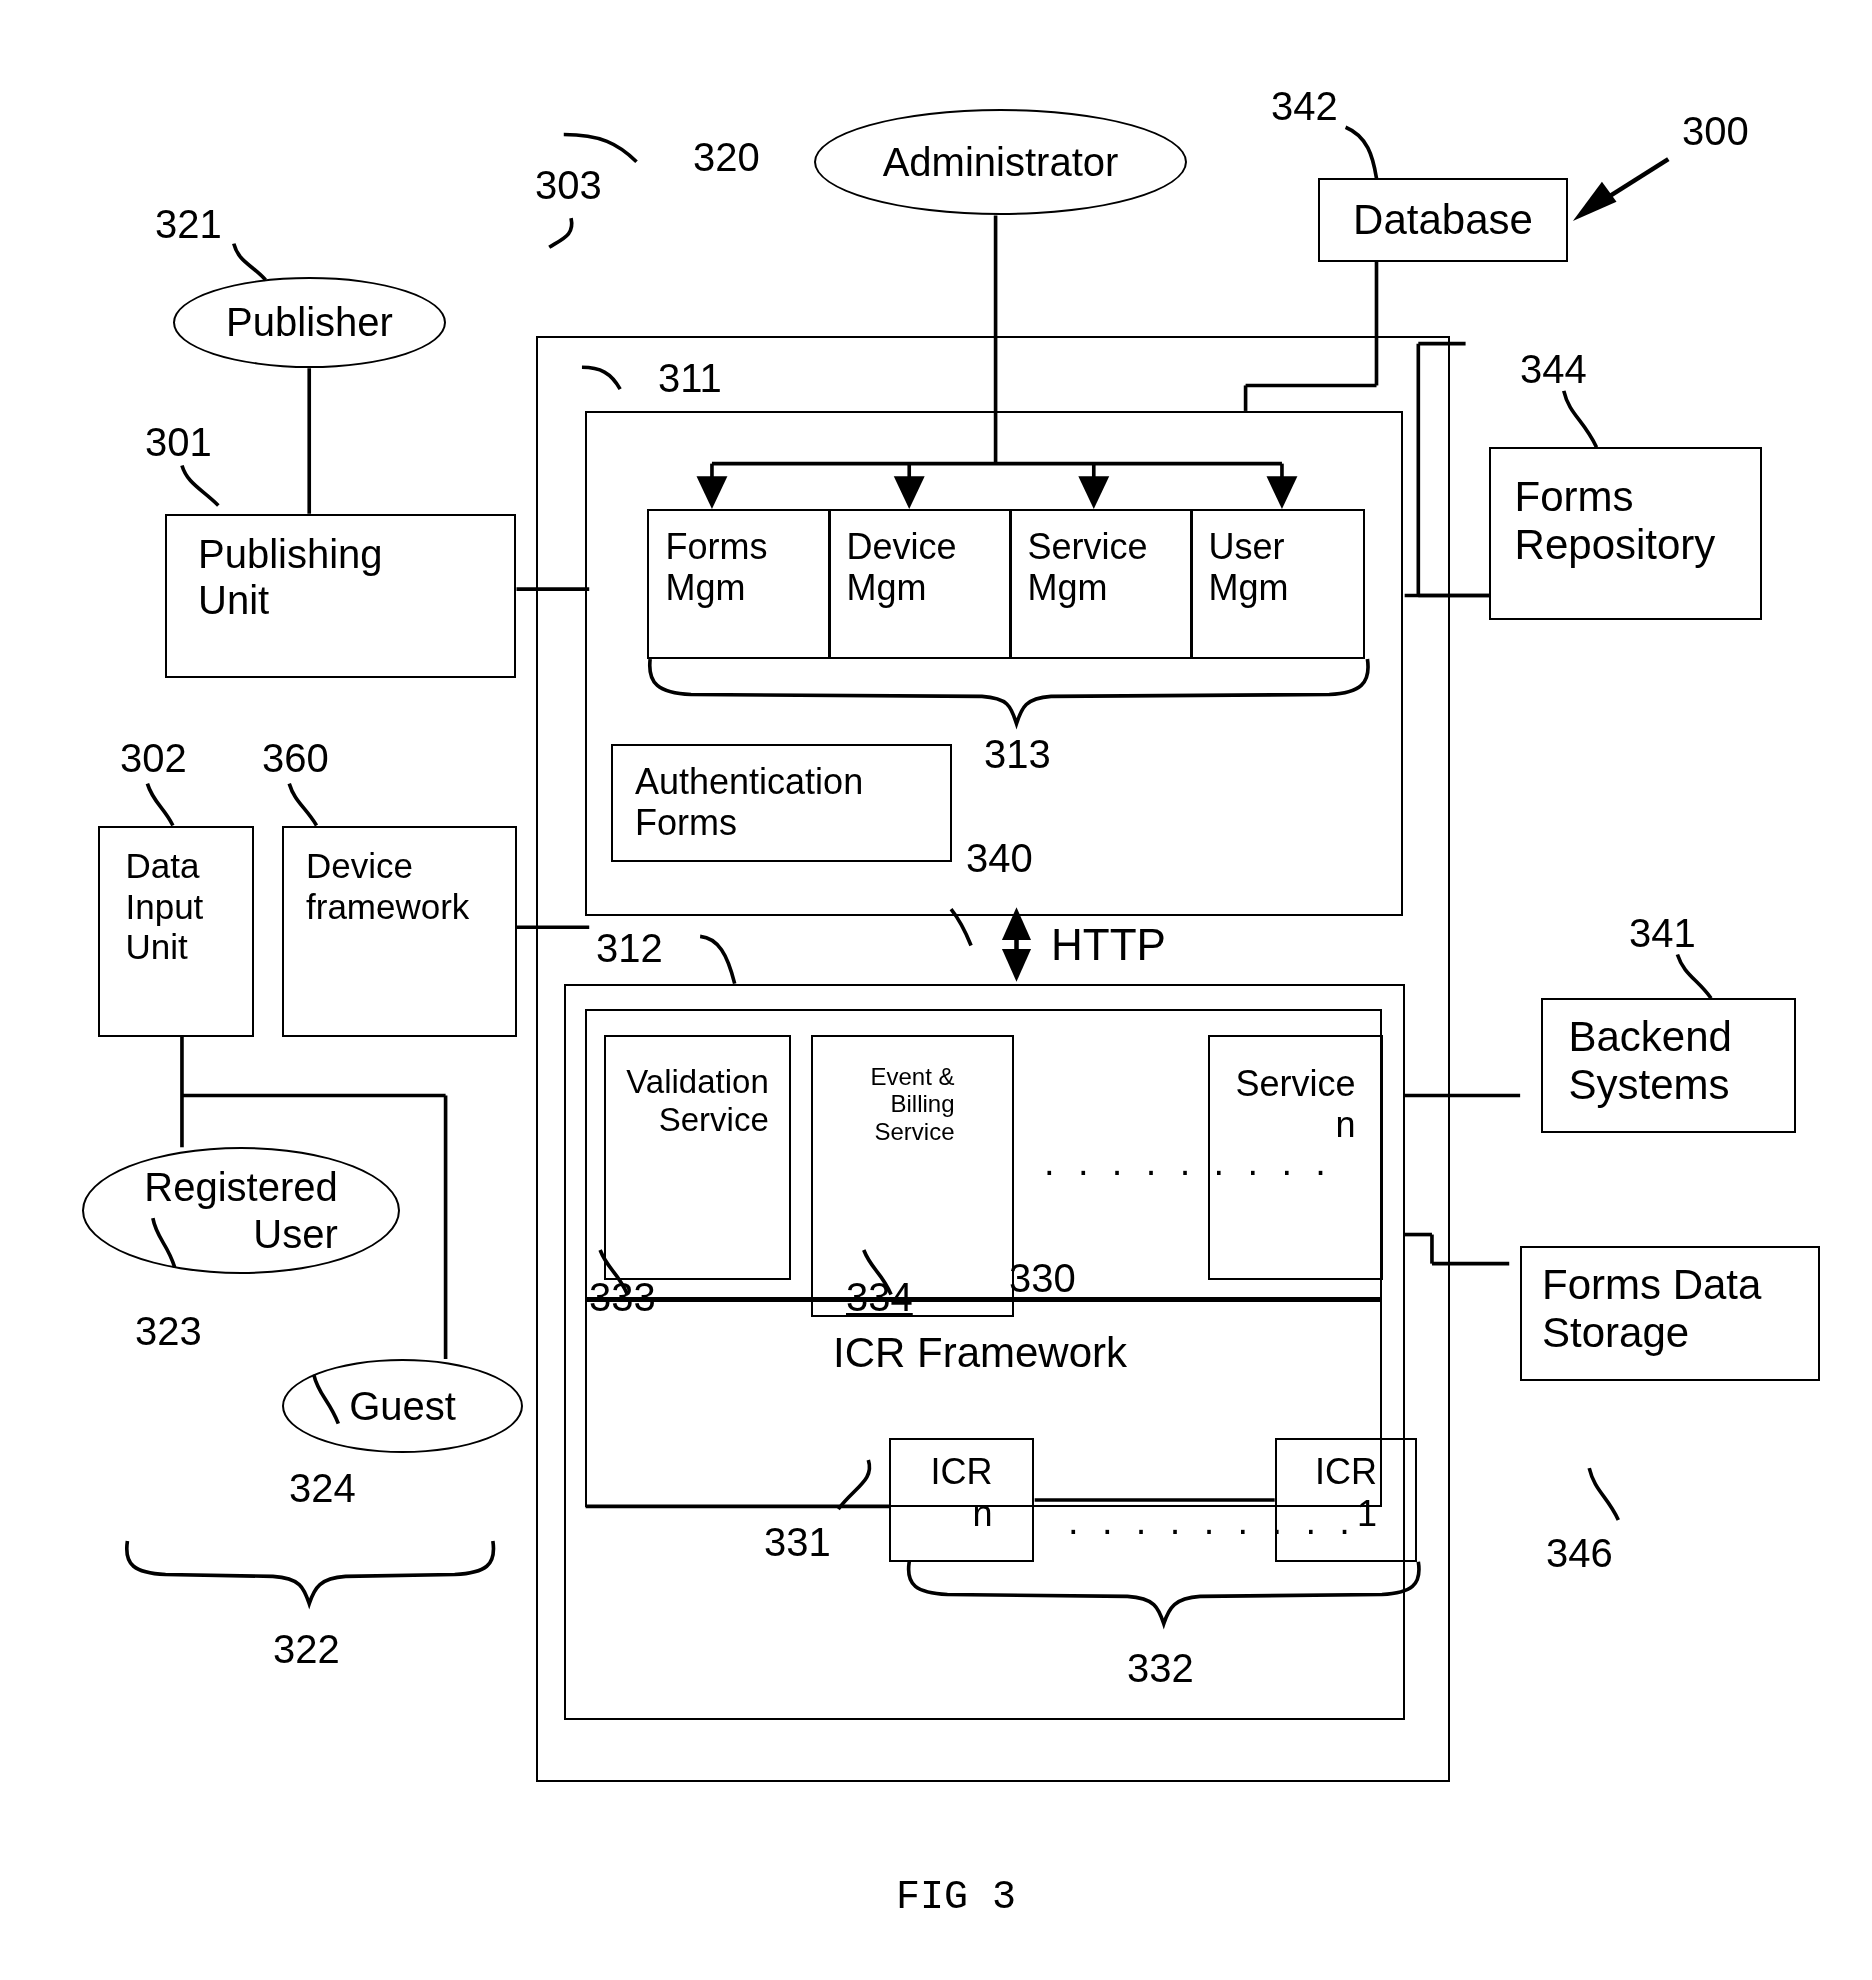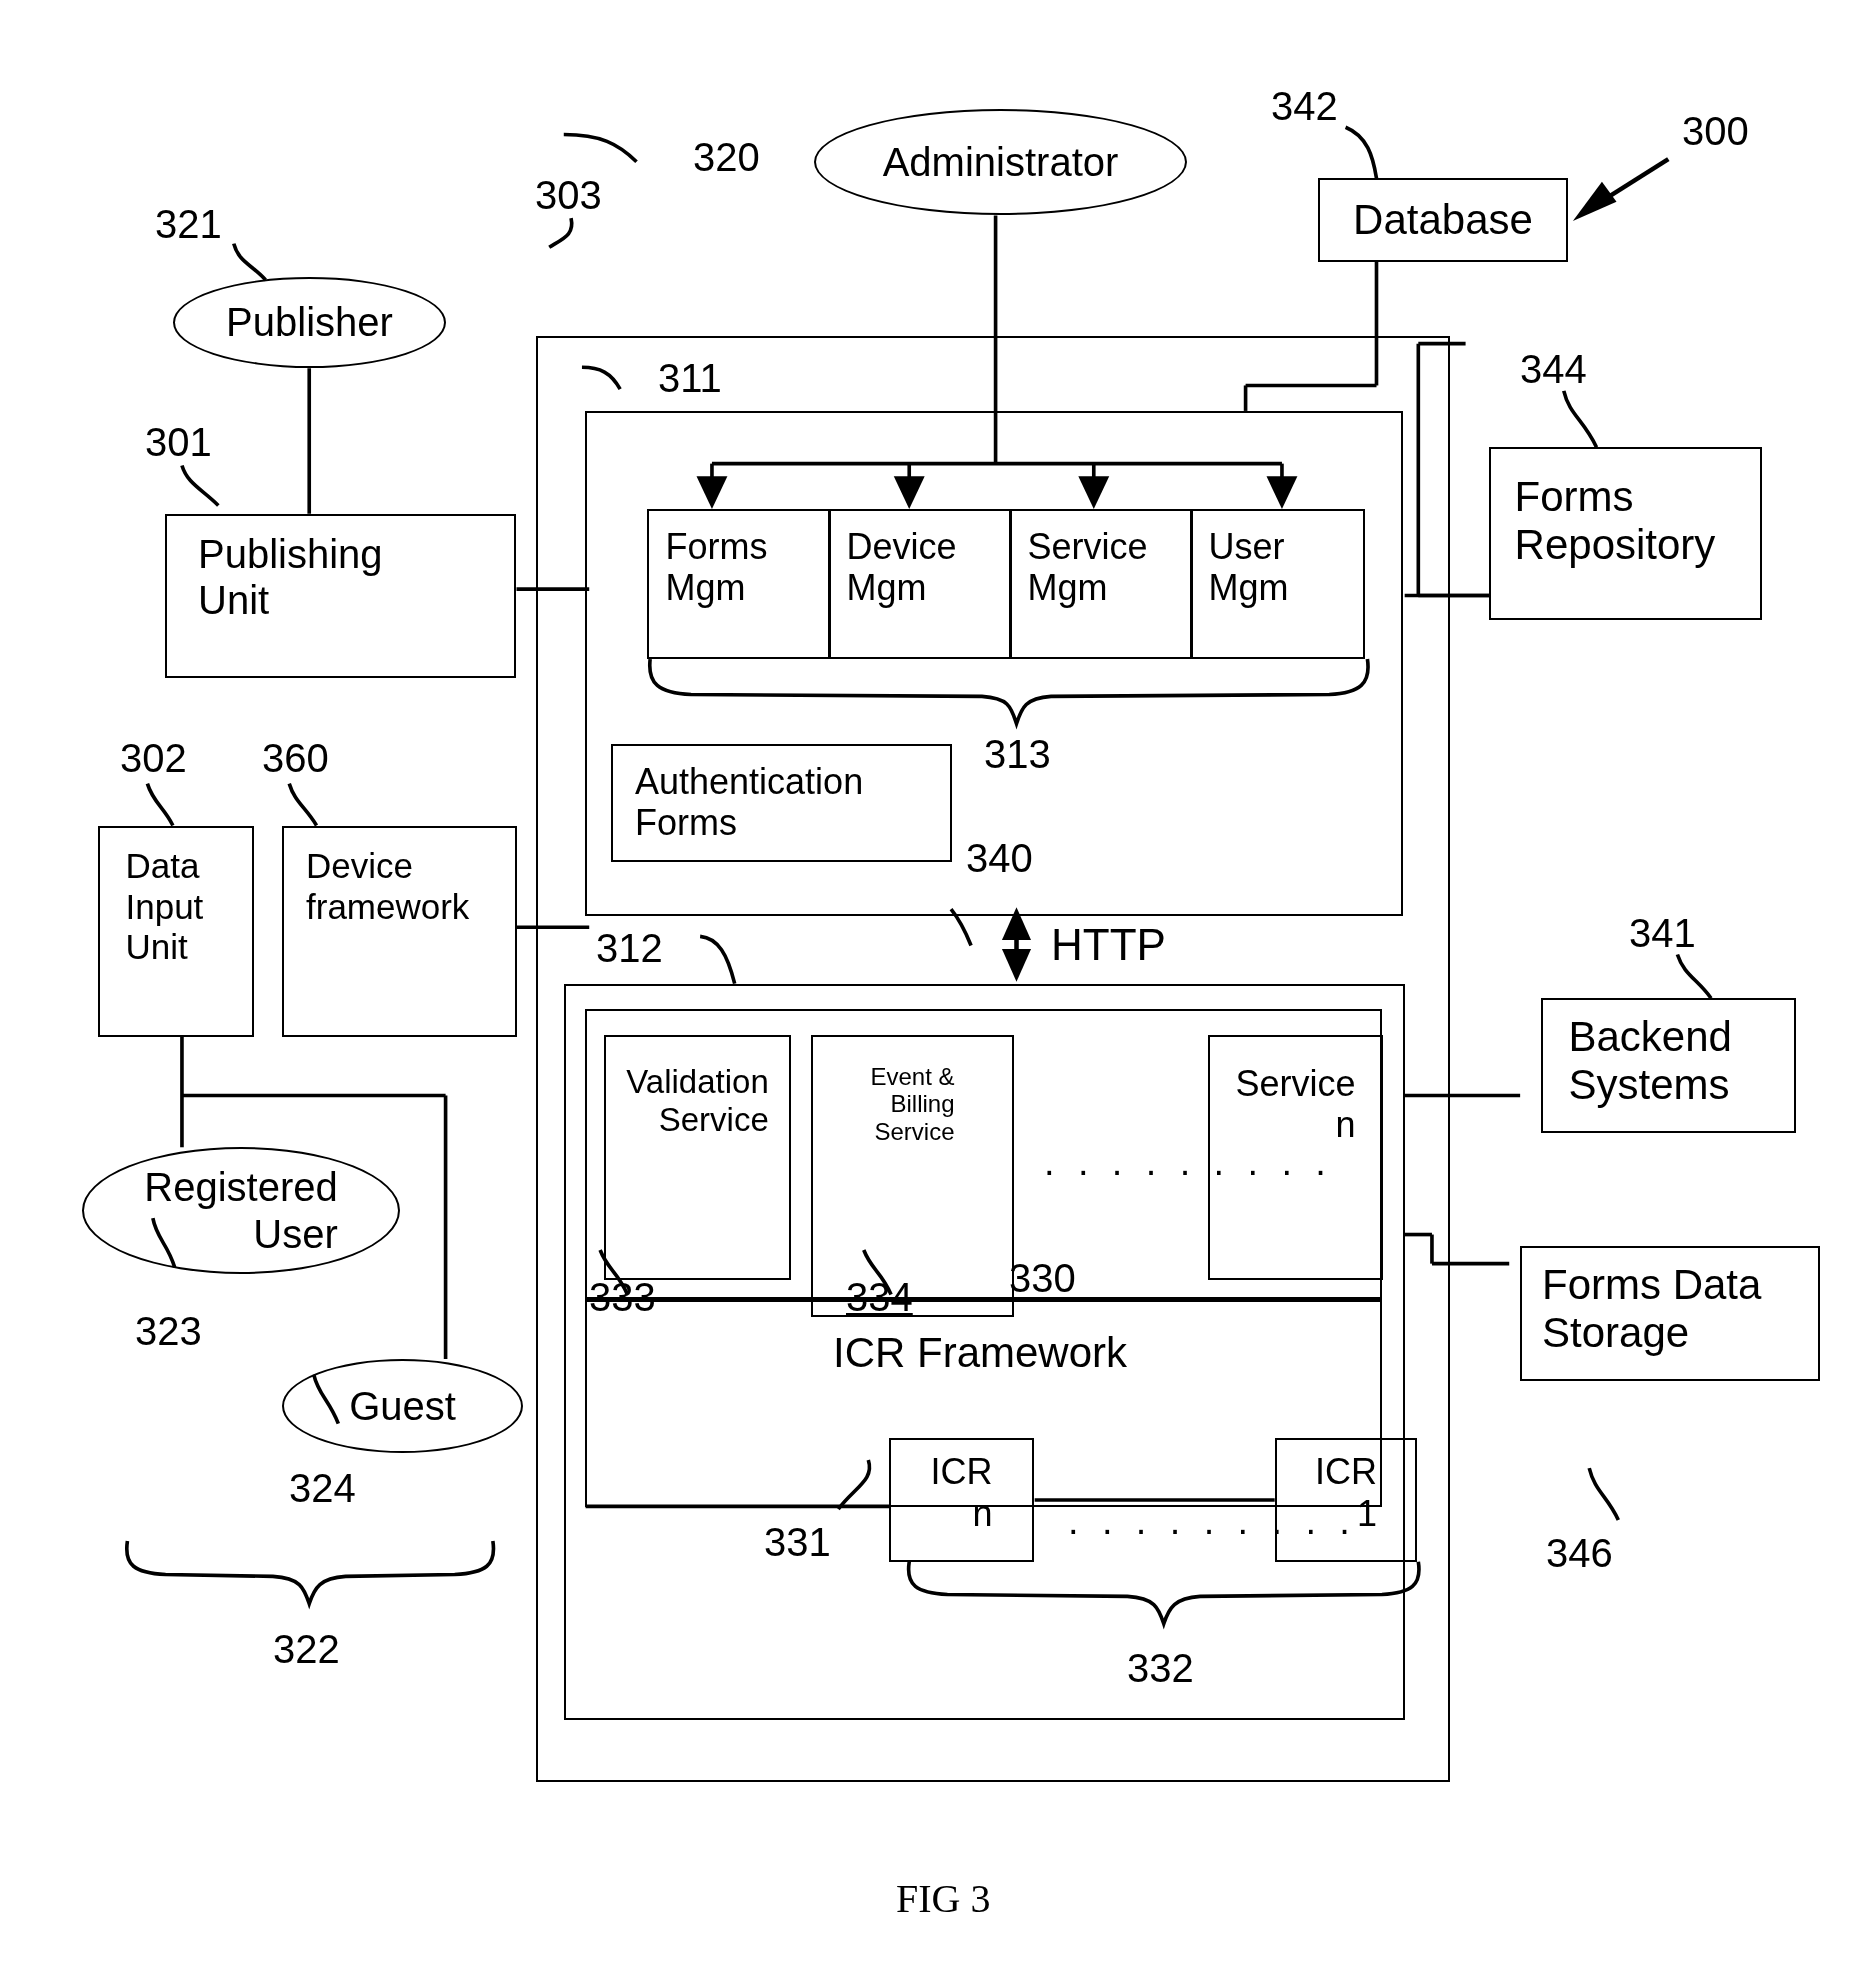--- a/index.html
+++ b/index.html
@@ -51,21 +51,21 @@
     white-space: nowrap;
   }
   .reflabel.underline { text-decoration: underline; text-underline-offset: 5.5px; }
   .plainlabel {
     position: absolute;
     color: #000;
     white-space: nowrap;
   }
   .caption {
     position: absolute;
-    font-family: Liberation Serif, serif;
+    font-family: Liberation Mono, monospace;
     font-size: 40px;
     color: #000;
     white-space: nowrap;
   }
   .dots {
     position: absolute;
     color: #000;
     font-size: 38px;
     letter-spacing: 6.4px;
     white-space: nowrap;
@@ -307,21 +307,21 @@
   <div class="reflabel" style="left:135px; top:1309px;">323</div>
   <div class="reflabel" style="left:289px; top:1466px;">324</div>
   <div class="reflabel" style="left:273px; top:1627px;">322</div>
   <div class="reflabel" style="left:984px; top:732px;">313</div>
   <div class="reflabel" style="left:1127px; top:1646px;">332</div>
 
   <div class="reflabel" style="left:145px; top:420px;">301</div>
   <div class="reflabel" style="left:120px; top:736px;">302</div>
   <div class="reflabel" style="left:262px; top:736px;">360</div>
 
-  <div class="reflabel" style="left:535px; top:173px;">303</div>
+  <div class="reflabel" style="left:535px; top:163px;">303</div>
   <div class="reflabel" style="left:638px; top:356px;margin-left:20px;">311</div>
   <div class="reflabel" style="left:966px; top:836px;">340</div>
   <div class="reflabel" style="left:596px; top:926px;">312</div>
   <div class="reflabel" style="left:589px; top:1275px;">333</div>
   <div class="reflabel" style="left:846px; top:1275px;text-decoration:underline;">334</div>
   <div class="reflabel underline" style="left:1009px; top:1256px;">330</div>
   <div class="reflabel" style="left:764px; top:1520px;">331</div>
 
   <div class="reflabel" style="left:1271px; top:84px;">342</div>
   <div class="reflabel" style="left:1520px; top:347px;">344</div>

